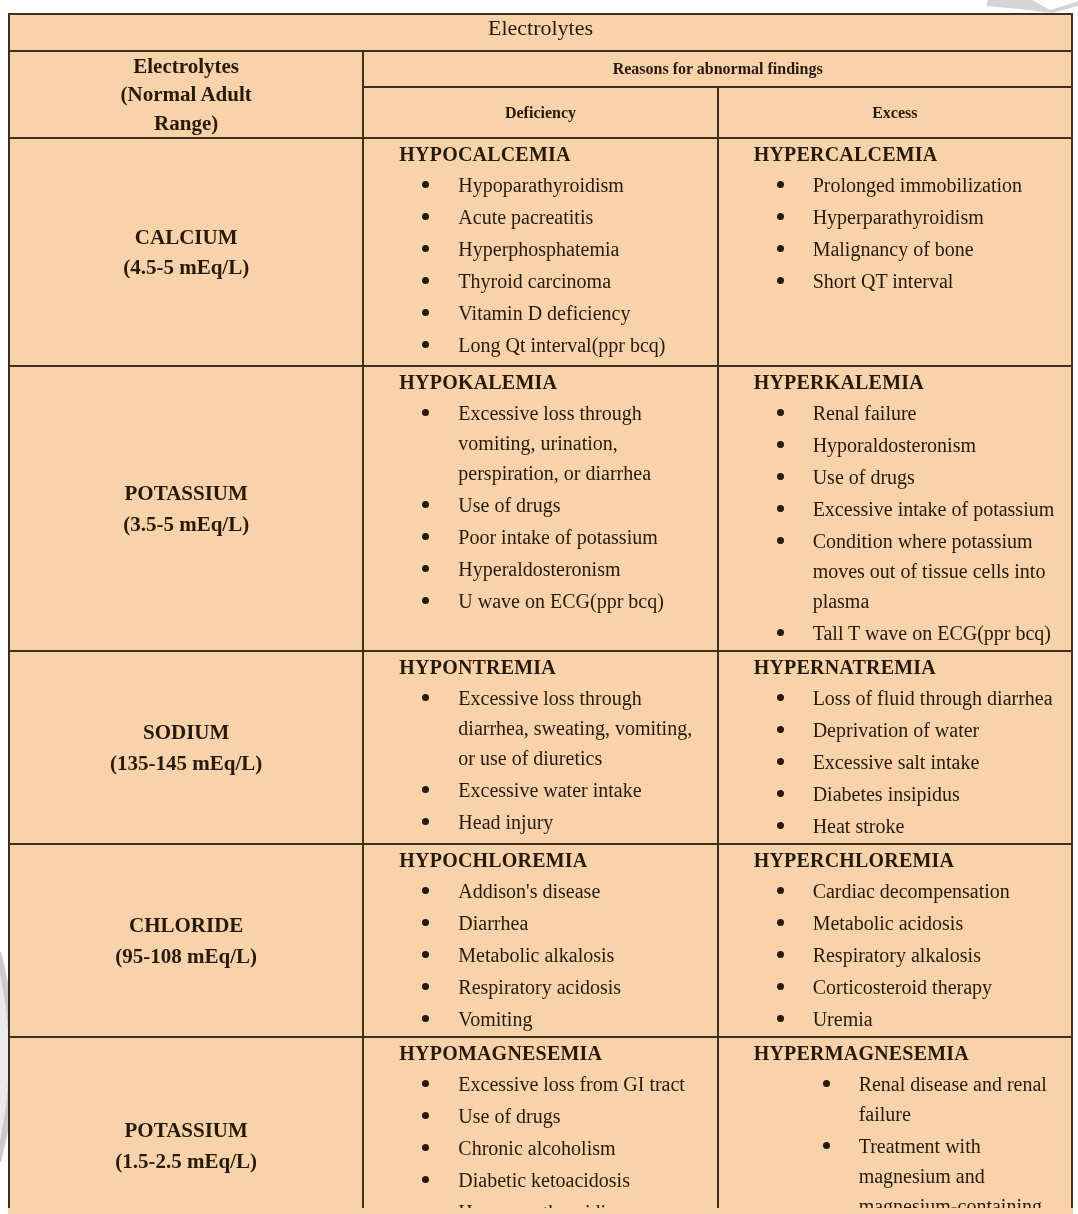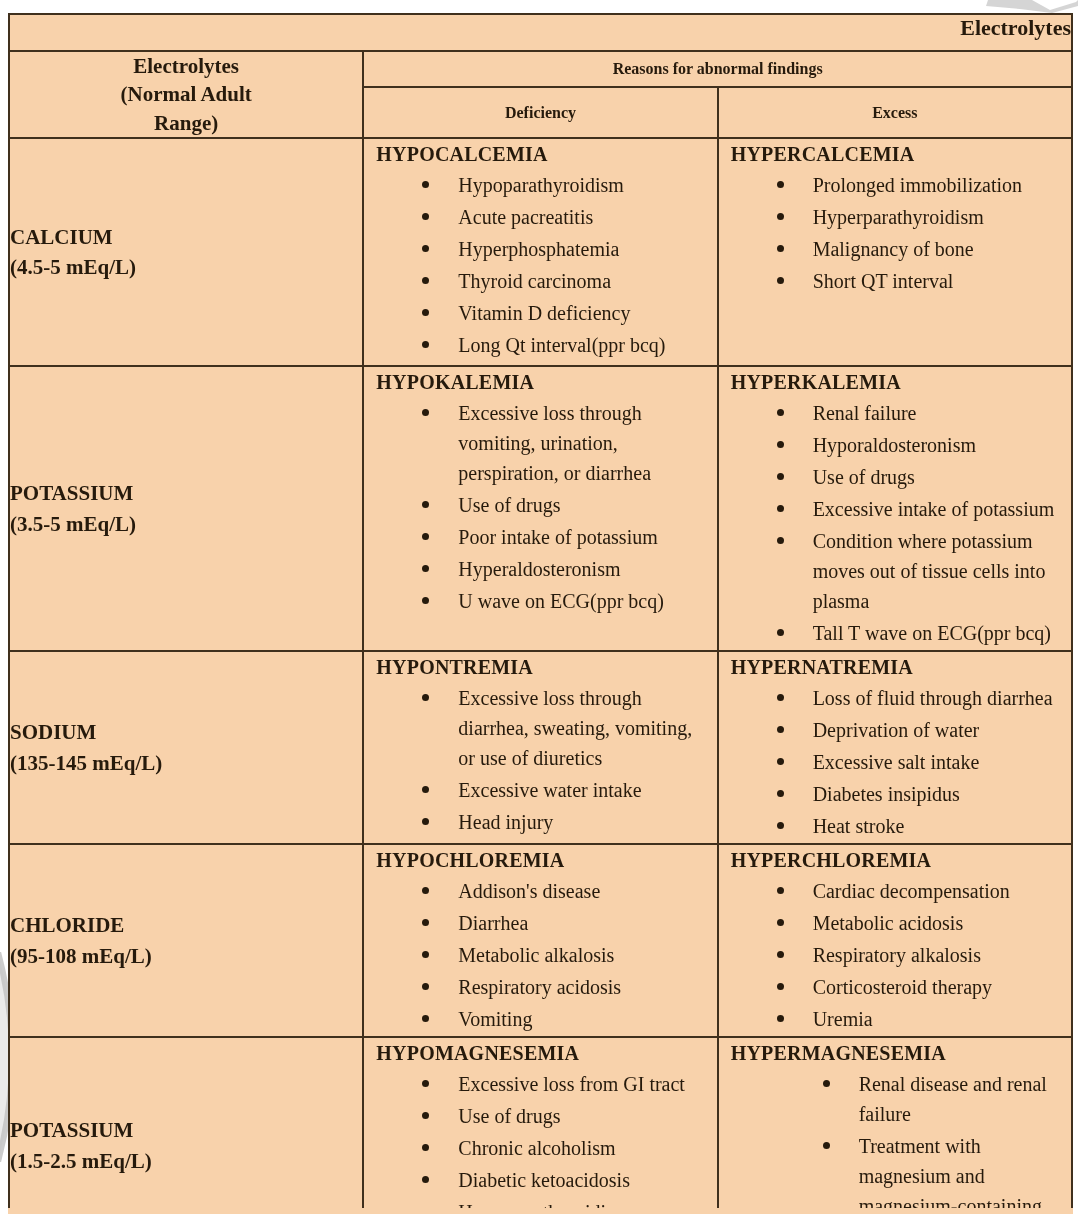--- a/index.html
+++ b/index.html
@@ -38,43 +38,44 @@
   tr.t-title{height:37px;}
   tr.t-reasons{height:34px;padding-left:20px;}
   tr.t-defexc{height:48px;}
   tr.row-0{height:228px;}
   tr.row-1{height:277px;}
   tr.row-2{height:193px;}
   tr.row-3{height:192px;}
   tr.row-4{height:184px;}
 
   .title-cell{
-    text-align:right;font-weight:bold;font-size:22px;
+    text-align:center;font-weight:normal;font-size:22px;
     padding-top:4px;
   }
   .hdr-center{
     text-align:center;font-weight:bold;font-size:16px;
     vertical-align:middle !important;
   }
   .hdr-col1{
     text-align:center;font-weight:bold;font-size:21px;
     vertical-align:middle !important;
   }
   .hdr-col1 .wrap-narrow{
     display:block;max-width:165px;margin:0 auto;line-height:1.35;
   }
   .name-cell{
-    font-weight:bold;font-size:21px;
+    text-align:center;font-weight:bold;font-size:21px;
     vertical-align:middle !important;
     line-height:1.45;
   }
   .cell-heading{
     font-weight:bold;font-size:20px;
     padding:4px 6px 2px 12px;
     letter-spacing:.2px;
+    margin-left:23px;
   }
   ul.bullets{
     list-style:none;margin:2px 0 0 16px;padding:0 10px 0 42px;
   }
   ul.bullets li{
     display:flex;align-items:flex-start;
     font-size:20px;line-height:30px;
     margin-bottom:2px;
   }
   ul.bullets .dot{

